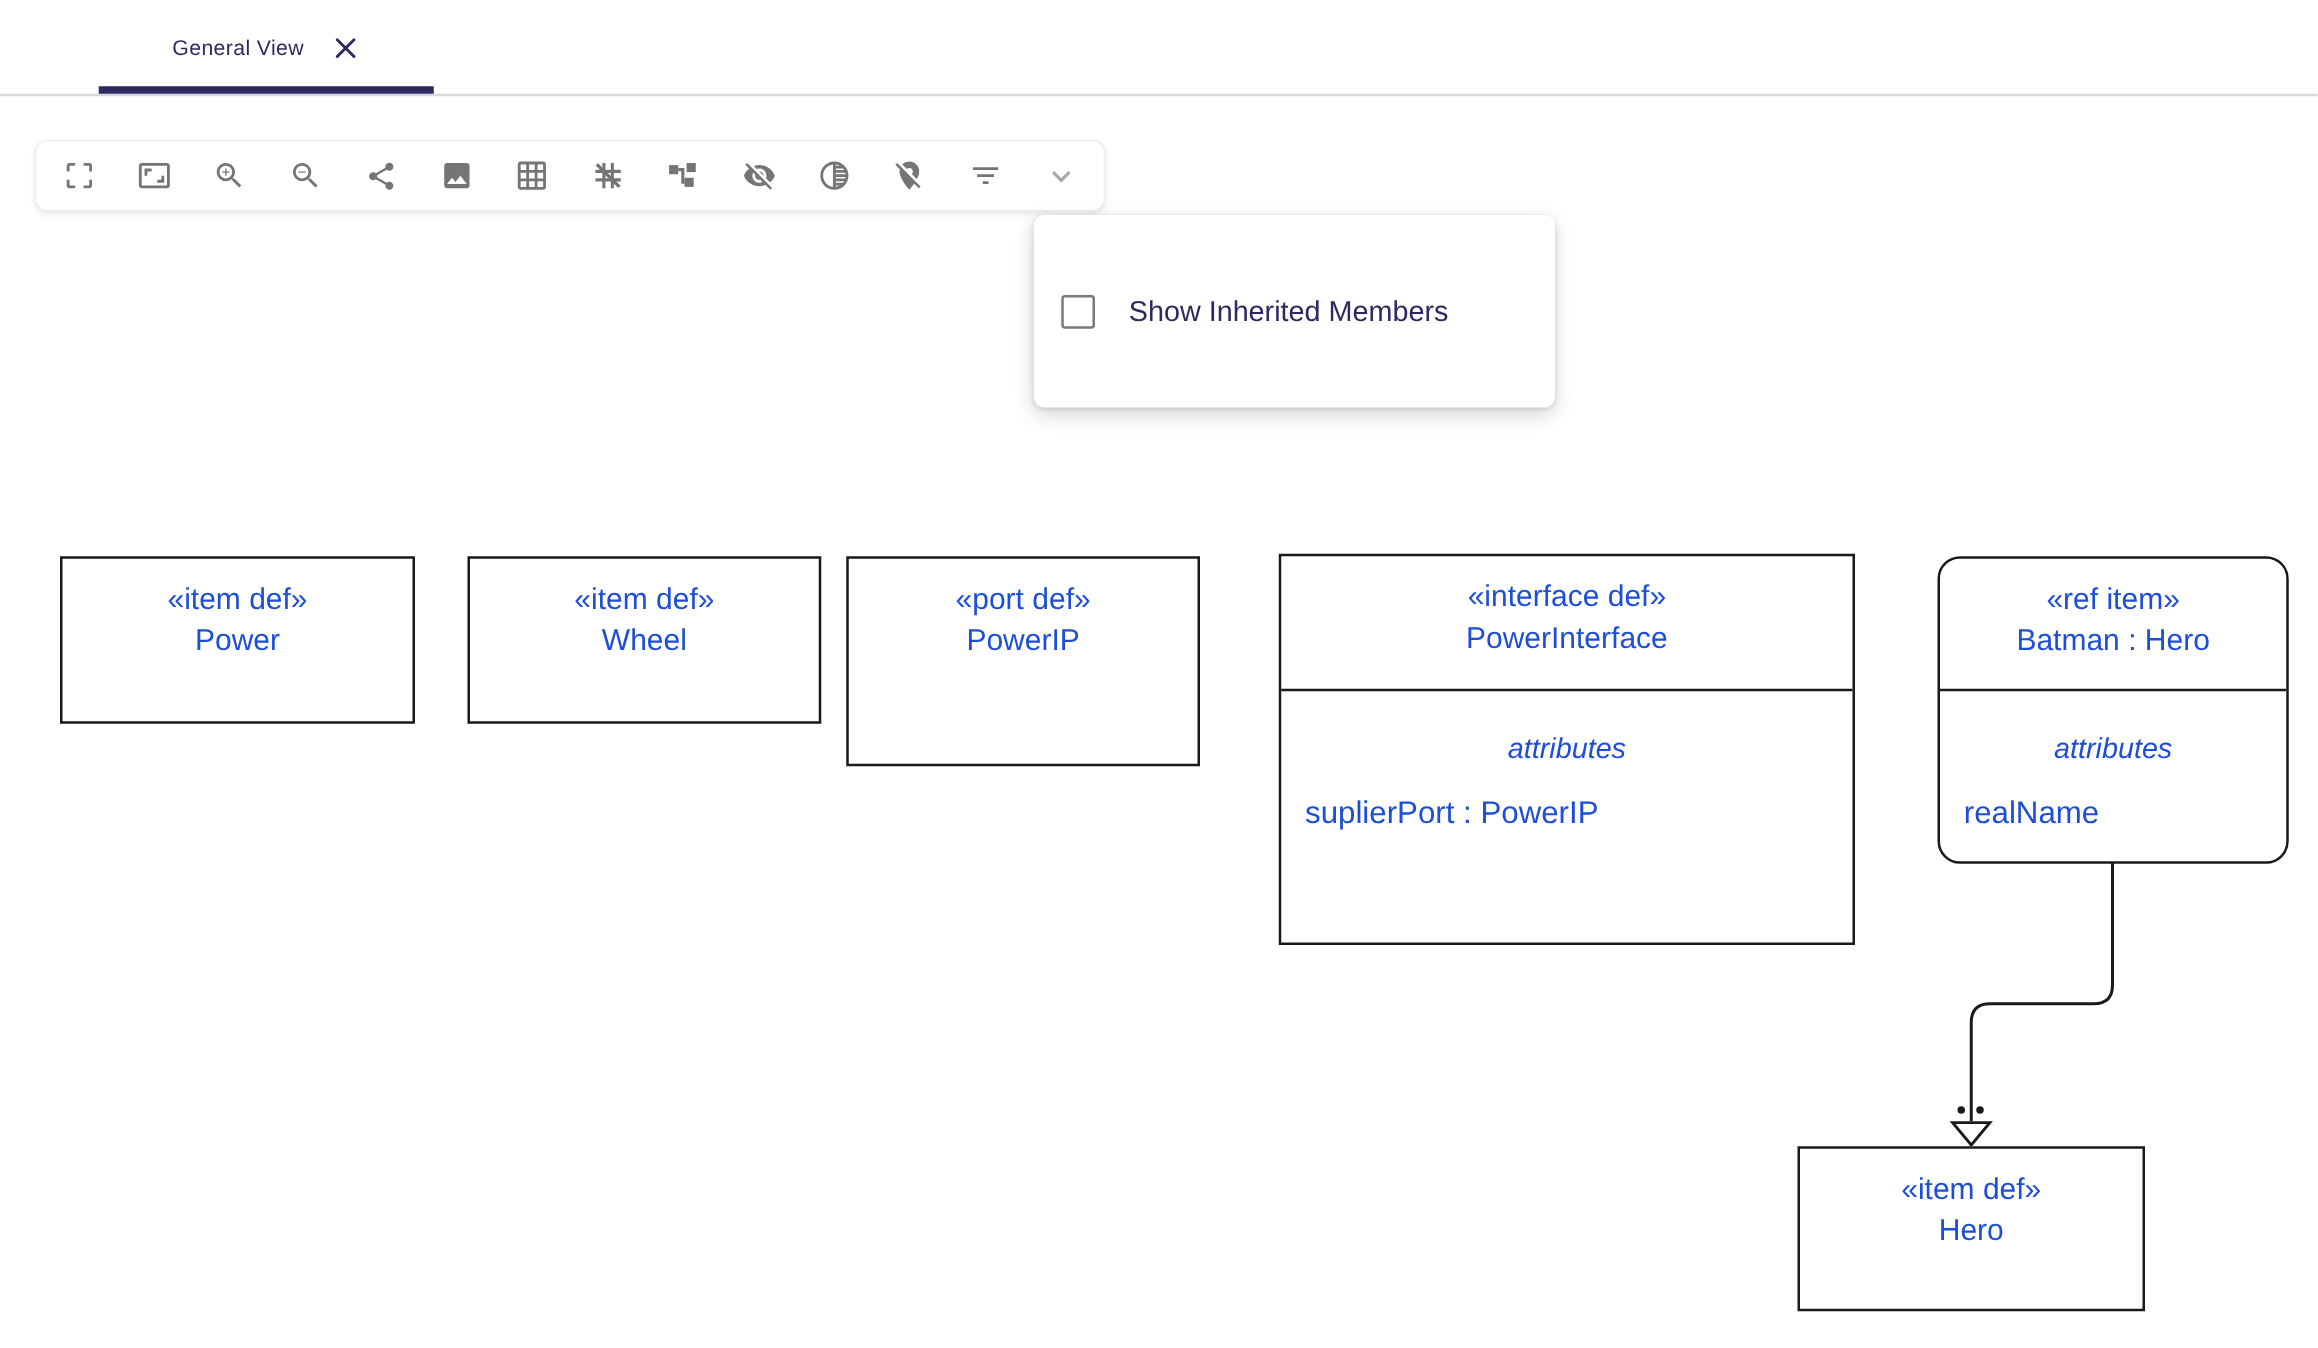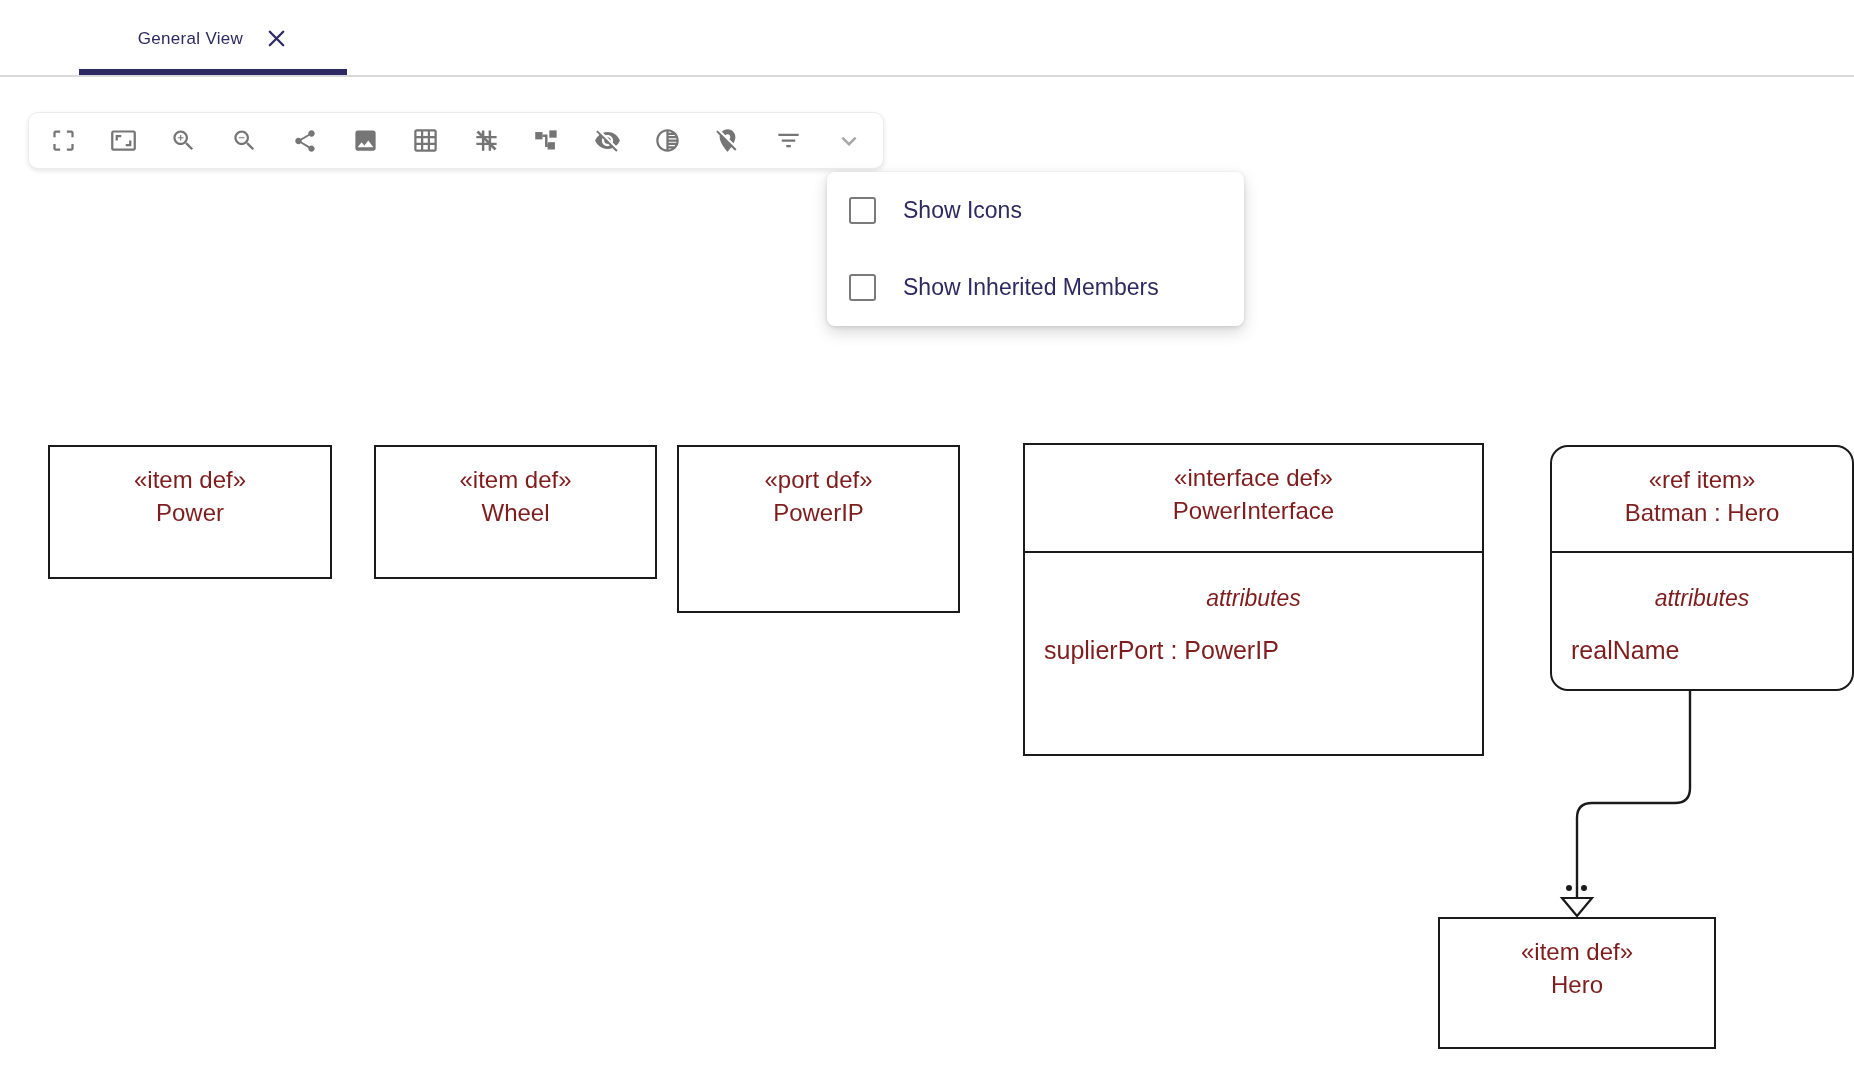--- a/index.html
+++ b/index.html
@@ -65,21 +65,21 @@
     width:27px;height:27px;border:2.5px solid #7a7a7a;border-radius:3px;
     background:#fff;flex:0 0 auto;
   }
   .dd-label{color:var(--navy);font-size:23px;white-space:nowrap;}
 
   
   .canvas{position:absolute;inset:0;z-index:1;}
   .edge-layer{position:absolute;left:0;top:0;z-index:2;}
   .node{
     position:absolute;background:#fff;border:2px solid var(--node-border);
-    color:#7f1d1d;text-align:center;z-index:3;cursor:pointer;
+    color:#1d4ed8;text-align:center;z-index:3;cursor:pointer;
   }
   .node .hdr{padding-top:16px;font-size:24px;line-height:33px;}
   .node.compartmented .hdr{
     height:108px;border-bottom:2px solid var(--node-border);
   }
   .node.rounded{border-radius:18px;}
   .attr-title{font-style:italic;font-size:23px;margin-top:32px;text-align:center;}
   .attr-list{
     margin-top:20px;padding:0 19px;text-align:left;
     font-size:25px;line-height:37px;white-space:nowrap;
@@ -175,24 +175,20 @@
       </svg>
   </button>
   <button class="tbtn light">
     <svg width="30" height="30" viewBox="0 0 24 24">
         <path d="M16.59 8.59 12 13.17 7.41 8.59 6 10l6 6 6-6z"></path>
       </svg>
   </button>
 </div>
 
 <div class="dropdown">
-  <div class="dd-row">
-    <span class="checkbox"></span>
-    <span class="dd-label">Show Icons</span>
-  </div>
   <div class="dd-row">
     <span class="checkbox"></span>
     <span class="dd-label">Show Inherited Members</span>
   </div>
 </div>
 
 <div class="canvas"></div>
 
 <svg class="edge-layer" width="1854" height="1078" viewBox="0 0 1854 1078">
   <g>
@@ -228,21 +224,21 @@
   <div class="hdr">
     <div>«interface def»</div>
     <div>PowerInterface</div>
   </div>
   <div class="attr-title">attributes</div>
   <div class="attr-list">
     <div>suplierPort : PowerIP</div>
   </div>
 </div>
 
-<div class="node compartmented rounded" style="left:1550px;top:445px;width:304px;height:246px;">
+<div class="node compartmented rounded" style="left:1550px;top:445px;width:281px;height:246px;">
   <div class="hdr" style="height:106px;">
     <div>«ref item»</div>
     <div>Batman : Hero</div>
   </div>
   <div class="attr-title">attributes</div>
   <div class="attr-list">
     <div>realName</div>
   </div>
 </div>
 

